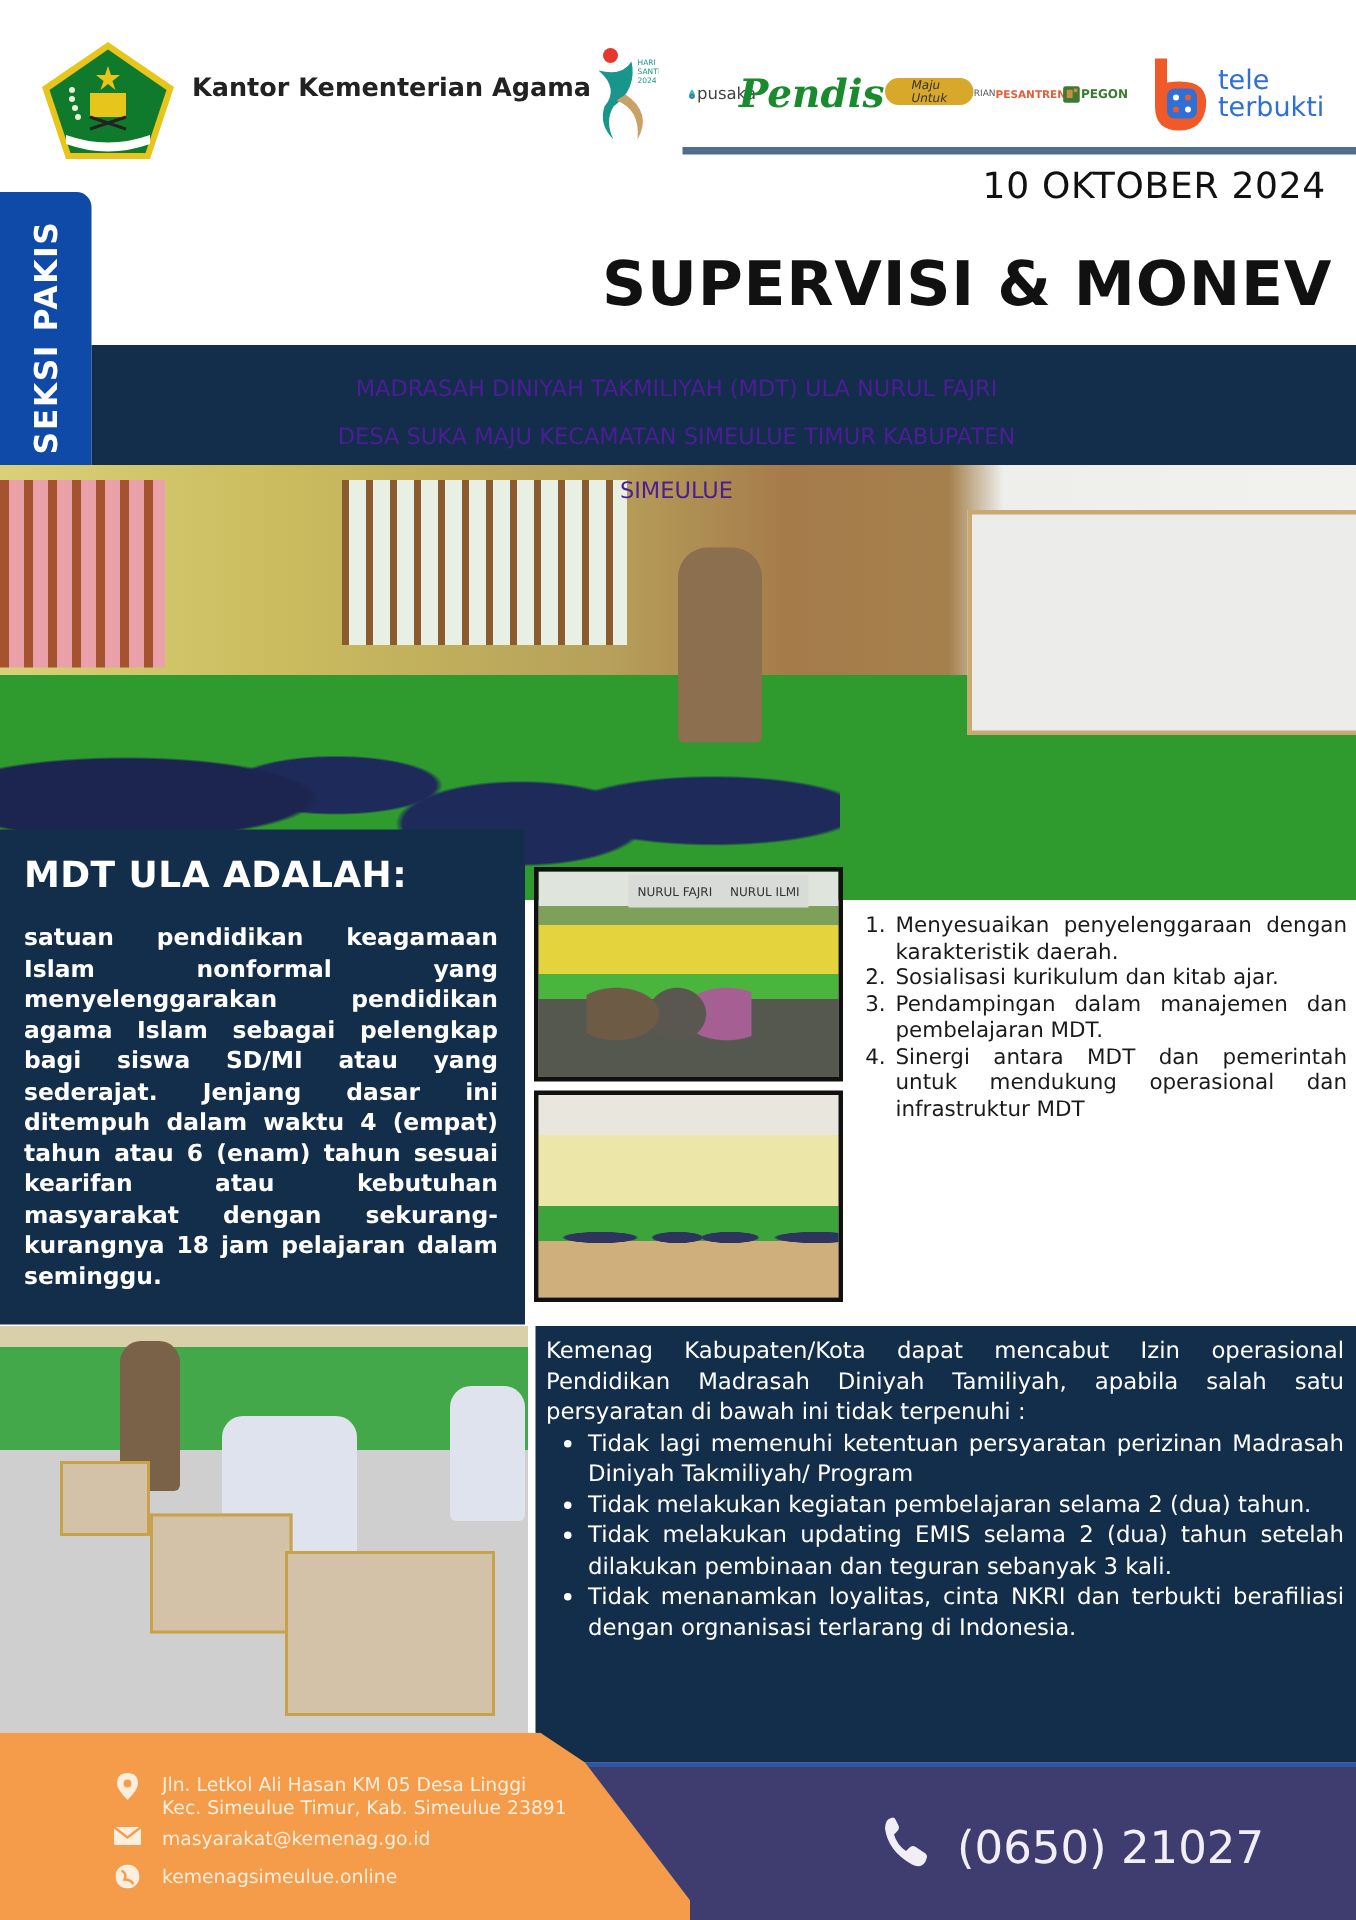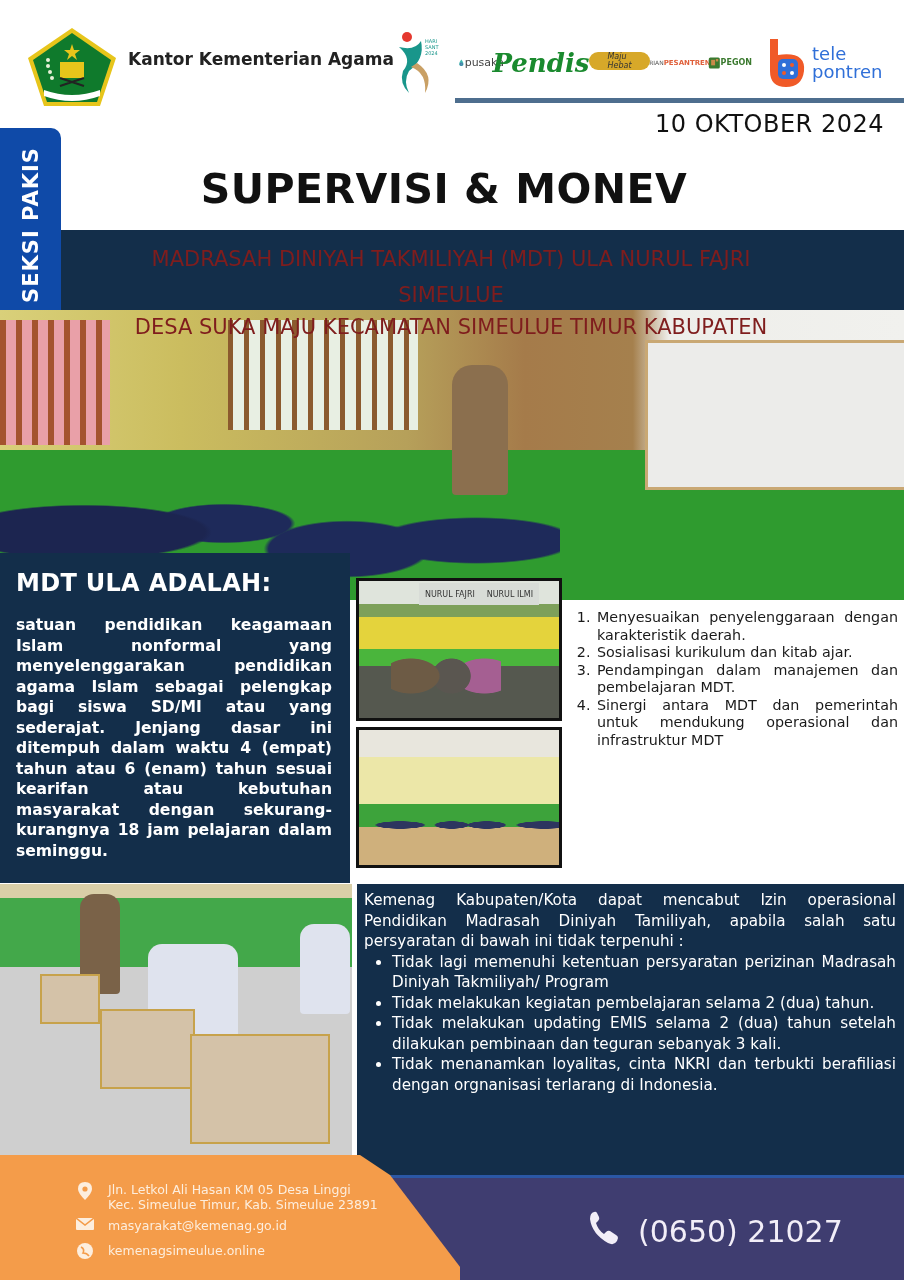--- a/index.html
+++ b/index.html
@@ -11,24 +11,24 @@
   .office-name { left: 128px; top: 47px; font-family: "DejaVu Sans", sans-serif; font-weight: bold; font-size: 17px; line-height: 24px; color: #222; }
   .partner-logos { left: 390px; top: 20px; width: 500px; height: 85px; display: flex; align-items: center; gap: 14px; }
   .plogo { display: flex; flex-direction: row; align-items: center; justify-content: center; font-family: "DejaVu Sans", sans-serif; }
   .header-rule { left: 455px; top: 98px; width: 449px; height: 5px; background: #4e6e8e; }
   .date { right: 20px; top: 110px; font-family: "DejaVu Sans", sans-serif; font-size: 24px; color: #111; letter-spacing: 0.5px; text-align: center; }
 
   
   .side-tab { left: 0; top: 128px; width: 61px; height: 193px; background: #0f4aa8; border-radius: 0 10px 10px 0; display: flex; align-items: center; justify-content: center; }
   .side-tab span { transform: rotate(-90deg); white-space: nowrap; color: #fff; font-weight: bold; font-size: 21px; letter-spacing: 1px; }
 
-  .main-title { left: 0; width: 888px; top: 165px; text-align: center; font-family: "DejaVu Sans", sans-serif; font-weight: bold; font-size: 41px; color: #111; letter-spacing: 0.5px; }
+  .main-title { left: 0; width: 888px; top: 165px; text-align: right; font-family: "DejaVu Sans", sans-serif; font-weight: bold; font-size: 41px; color: #111; letter-spacing: 0.5px; }
 
   .subtitle-band { left: 61px; top: 230px; width: 843px; height: 80px; background: #132e4a; }
-  .subtitle { left: 61px; width: 780px; top: 243px; text-align: center; color: #7f1d1d; font-family: "DejaVu Sans", sans-serif; font-size: 21px; line-height: 32px; }
+  .subtitle { left: 61px; width: 780px; top: 243px; text-align: center; color: #4c1d95; font-family: "DejaVu Sans", sans-serif; font-size: 15px; line-height: 32px; }
 
   
   .hero { left: 0; top: 310px; width: 904px; height: 290px; overflow: hidden;
     background:
       linear-gradient(180deg, rgba(0,0,0,0) 55%, rgba(0,0,0,0.05) 100%),
       linear-gradient(90deg, #d9d07a 0%, #cbbd5f 20%, #b6a05a 45%, #a57b4a 58%, #a5804d 70%, #eeeeea 74%, #f1f1ee 100%); }
   .hero .green-wall { position: absolute; left: 0; top: 140px; width: 904px; height: 150px; background: #2f9b2f; }
   .hero .whiteboard { position: absolute; left: 645px; top: 30px; width: 265px; height: 150px; background: #ececea; border: 3px solid #c9a874; }
   .hero .window1 { position: absolute; left: 0; top: 10px; width: 110px; height: 125px; background: repeating-linear-gradient(90deg, #a4532e 0 6px, #e9a0a8 6px 16px); }
   .hero .window2 { position: absolute; left: 228px; top: 10px; width: 190px; height: 110px; background: repeating-linear-gradient(90deg, #8b5a2e 0 5px, #e8efe3 5px 16px); }
@@ -111,21 +111,21 @@
   </div>
   <div class="plogo" style="width:46px;">
     <svg width="28" height="34" viewBox="0 0 28 34">
         <path d="M14 2 Q26 18 22 26 Q14 34 6 26 Q2 18 14 2Z" fill="#3fb9b0"></path>
         <circle cx="14" cy="22" r="5" fill="none" stroke="#5a3ea8" stroke-width="2.5"></circle>
       </svg>
     <span style="font-size:11px;color:#444;">pusaka</span>
   </div>
   <div class="plogo" style="width:106px;height:52px;position:relative;">
     <span style="font-family:'DejaVu Serif',serif;font-style:italic;font-weight:bold;font-size:26px;color:#1a8a2e;">Pendis</span>
-    <span style="background:#d7a829;border-radius:10px;padding:0 18px;font-size:8px;font-style:italic;color:#333;margin-top:-3px;">Maju Hebat</span>
+    <span style="background:#d7a829;border-radius:10px;padding:0 18px;font-size:8px;font-style:italic;color:#333;margin-top:-3px;">Maju Untuk</span>
   </div>
   <div class="plogo" style="width:56px;">
     <svg width="30" height="30" viewBox="0 0 30 30">
         <path d="M15 2 L28 15 L15 28 L2 15Z" fill="none" stroke="#e0603b" stroke-width="5"></path>
         <rect x="10" y="10" width="10" height="10" fill="#fff"></rect>
       </svg>
     <span style="font-size:6px;color:#555;">KEMANDIRIAN</span>
     <span style="font-size:7px;color:#e0603b;font-weight:bold;">PESANTREN</span>
   </div>
   <div class="plogo" style="width:44px;">
@@ -140,21 +140,21 @@
     <svg width="40" height="52" viewBox="0 0 40 52">
         <path d="M4 2 L12 2 L12 18 Q40 14 38 34 Q36 50 20 50 Q4 50 4 34Z" fill="#f05a28"></path>
         <rect x="12" y="22" width="20" height="20" rx="5" fill="#2f6fd8"></rect>
         <circle cx="18" cy="28" r="2" fill="#fff"></circle>
         <circle cx="26" cy="36" r="2" fill="#fff"></circle>
         <circle cx="26" cy="28" r="2" fill="#f05a28"></circle>
         <circle cx="18" cy="36" r="2" fill="#f05a28"></circle>
       </svg>
     <div style="display:flex;flex-direction:column;line-height:18px;">
       <span style="font-size:18px;color:#2f6fd8;">tele</span>
-      <span style="font-size:18px;color:#2f6fd8;">pontren</span>
+      <span style="font-size:18px;color:#2f6fd8;">terbukti</span>
     </div>
   </div>
 </div>
 <div class="abs header-rule"></div>
 <div class="abs date">10 OKTOBER 2024</div>
 
 <div class="abs side-tab">
   <span>SEKSI PAKIS</span>
 </div>
 
@@ -166,22 +166,22 @@
   <div class="green-wall"></div>
   <div class="window1"></div>
   <div class="window2"></div>
   <div class="whiteboard"></div>
   <div class="teacher"></div>
   <div class="students"></div>
 </div>
 
 <div class="abs subtitle">
   <div>MADRASAH DINIYAH TAKMILIYAH (MDT) ULA NURUL FAJRI</div>
+  <div>DESA SUKA MAJU KECAMATAN SIMEULUE TIMUR KABUPATEN</div>
   <div style="margin-top:4px;">SIMEULUE</div>
-  <div>DESA SUKA MAJU KECAMATAN SIMEULUE TIMUR KABUPATEN</div>
 </div>
 
 <div class="abs mdt-panel">
   <div class="mdt-title">MDT ULA ADALAH:</div>
   <div class="mdt-body">satuan pendidikan keagamaan Islam nonformal yang menyelenggarakan pendidikan agama Islam sebagai pelengkap bagi siswa SD/MI atau yang sederajat. Jenjang dasar ini ditempuh dalam waktu 4 (empat) tahun atau 6 (enam) tahun sesuai kearifan atau kebutuhan masyarakat dengan sekurang-kurangnya 18 jam pelajaran dalam seminggu.</div>
 </div>
 
 <div class="abs eksis-bg"></div>
 <div class="abs eksis">
   <ol>

